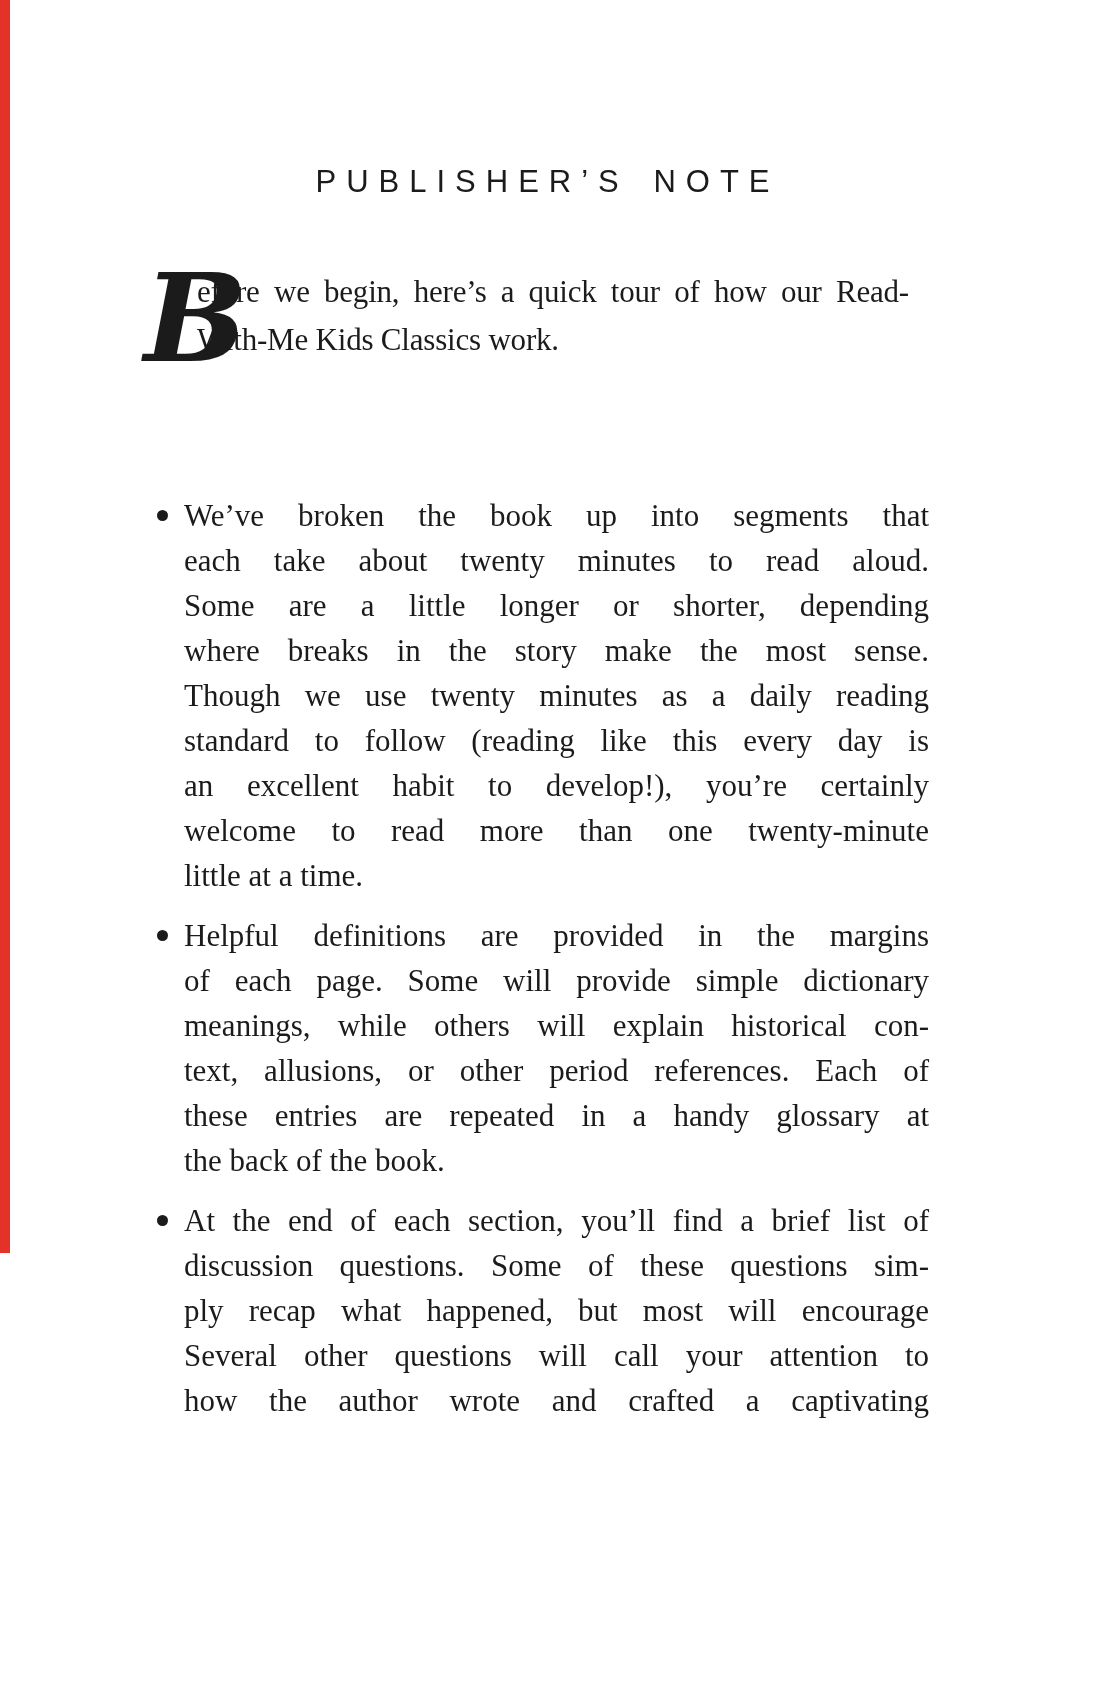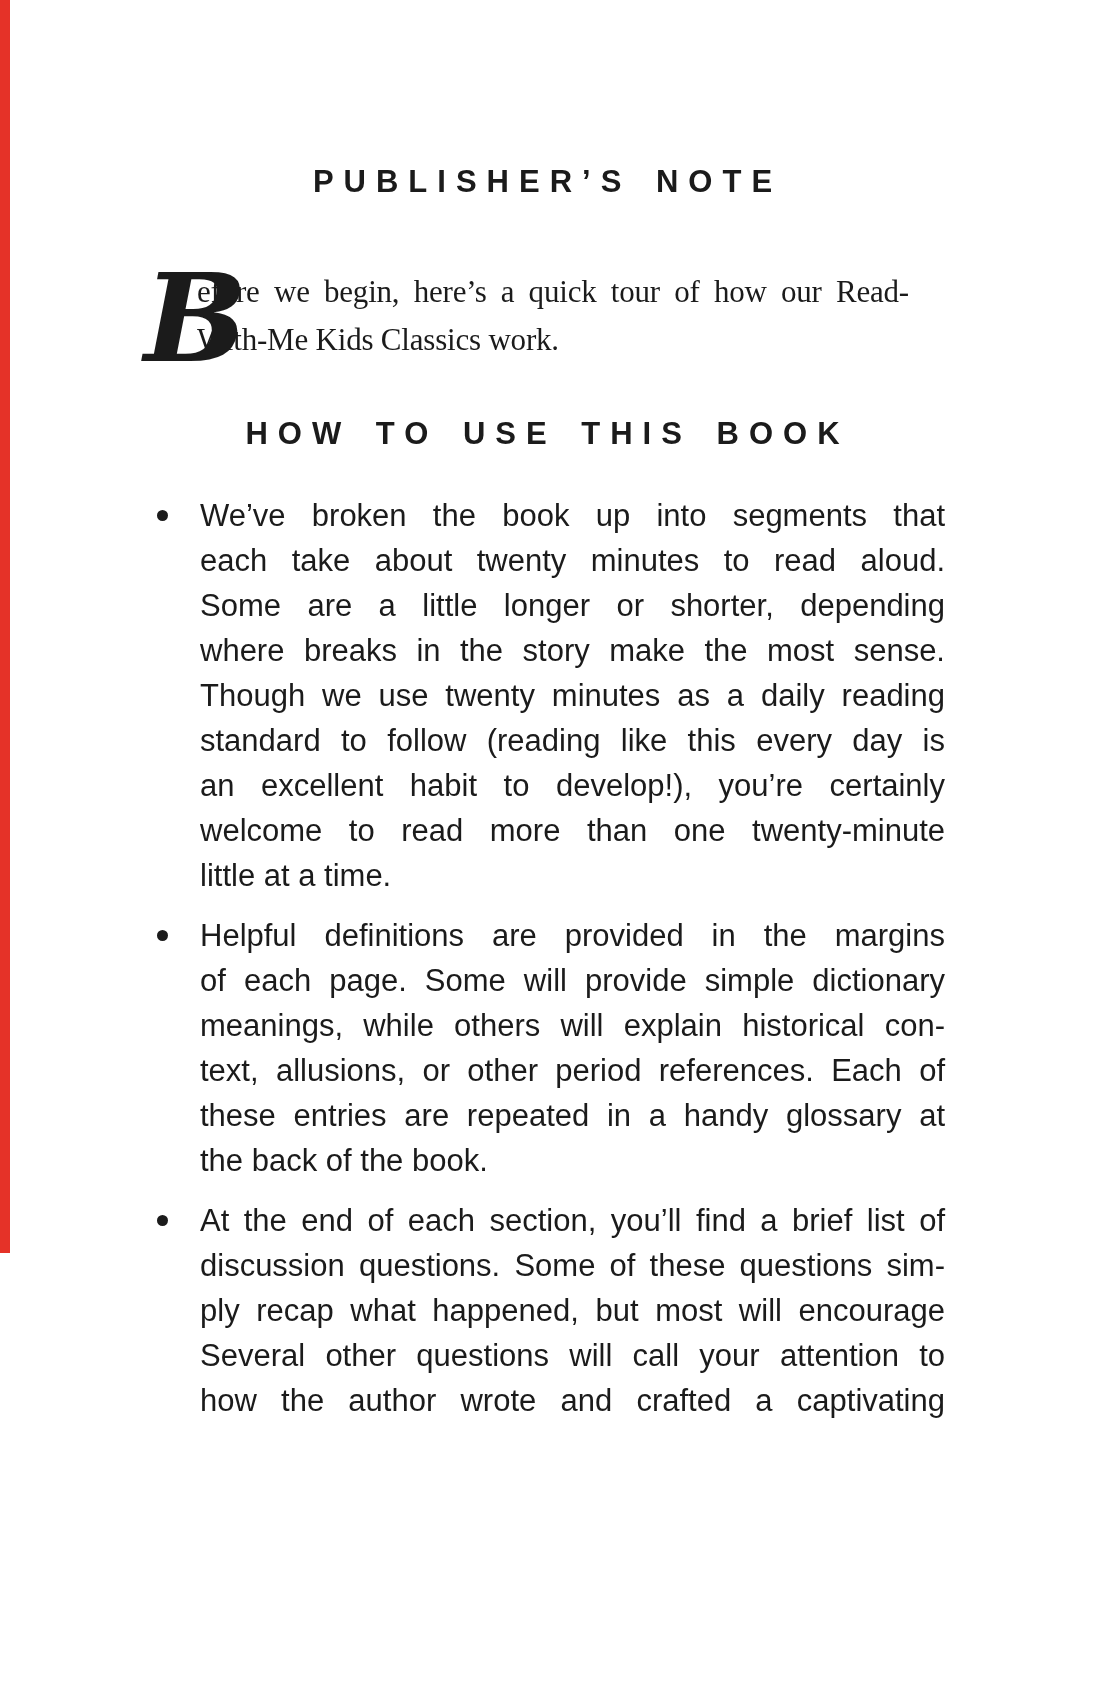--- a/index.html
+++ b/index.html
@@ -5,21 +5,21 @@
   html,body{margin:0;padding:0}
   body{
     width:1100px;height:1700px;position:relative;background:#ffffff;
     font-family:"Liberation Sans",sans-serif;color:#1b1b1b;overflow:hidden;
   }
   .edge-strip{position:absolute;left:0;top:0;width:10px;height:1253px;background:#e53228}
   .content{position:absolute;left:150px;top:0;width:795px;height:1700px}
 
   .page-title{
     position:absolute;top:166px;left:0;width:100%;text-align:center;
-    font-weight:bold;font-size:31px;line-height:31px;
+    font-weight:normal;font-size:31px;line-height:31px;
     letter-spacing:10px;word-spacing:6px;white-space:nowrap;
   }
 
   .intro{position:absolute;top:268px;left:0;width:100%}
   .dropcap{
     position:absolute;left:-6px;top:2px;
     font-family:"DejaVu Serif",serif;font-style:italic;font-weight:bold;
     font-size:122px;line-height:96px;
   }
   .intro .line{
@@ -33,42 +33,41 @@
     letter-spacing:10px;word-spacing:6px;white-space:nowrap;
   }
 
   .bullets{position:absolute;top:493px;left:0;width:100%}
   .bullet-item{position:relative;margin-bottom:15px}
   .bullet-dot{
     position:absolute;left:7px;top:17px;width:11px;height:11px;
     border-radius:50%;background:#1b1b1b;
   }
   .bullet-item .line{
-    margin-left:50px;width:745px;height:45px;line-height:45px;
-    font-size:31px;letter-spacing:0;
+    margin-left:34px;width:745px;height:45px;line-height:45px;
+    font-size:31px;letter-spacing:0;font-family:Liberation Serif, serif;
   }
   .j{text-align:justify;text-align-last:justify;text-justify:inter-word}
   .last{text-align:left;text-align-last:left}
 </style>
 </head>
 <body>
 
 <div class="edge-strip" style="background: rgb(229, 50, 40);"></div>
 
 <div class="content">
 
   <div class="page-title">PUBLISHER’S NOTE</div>
 
   <div class="intro">
     <span class="dropcap">B</span>
     <div class="line j">efore we begin, here’s a quick tour of how our Read-</div>
     <div class="line last">With-Me Kids Classics work.</div>
   </div>
 
-  <div class="section-heading">HOW TO USE THIS BOOK</div>
 
   <div class="bullets">
 
     <div class="bullet-item">
       <span class="bullet-dot"></span>
       <div class="line j">We’ve broken the book up into segments that</div>
       <div class="line j">each take about twenty minutes to read aloud.</div>
       <div class="line j">Some are a little longer or shorter, depending</div>
       <div class="line j">where breaks in the story make the most sense.</div>
       <div class="line j">Though we use twenty minutes as a daily reading</div>

